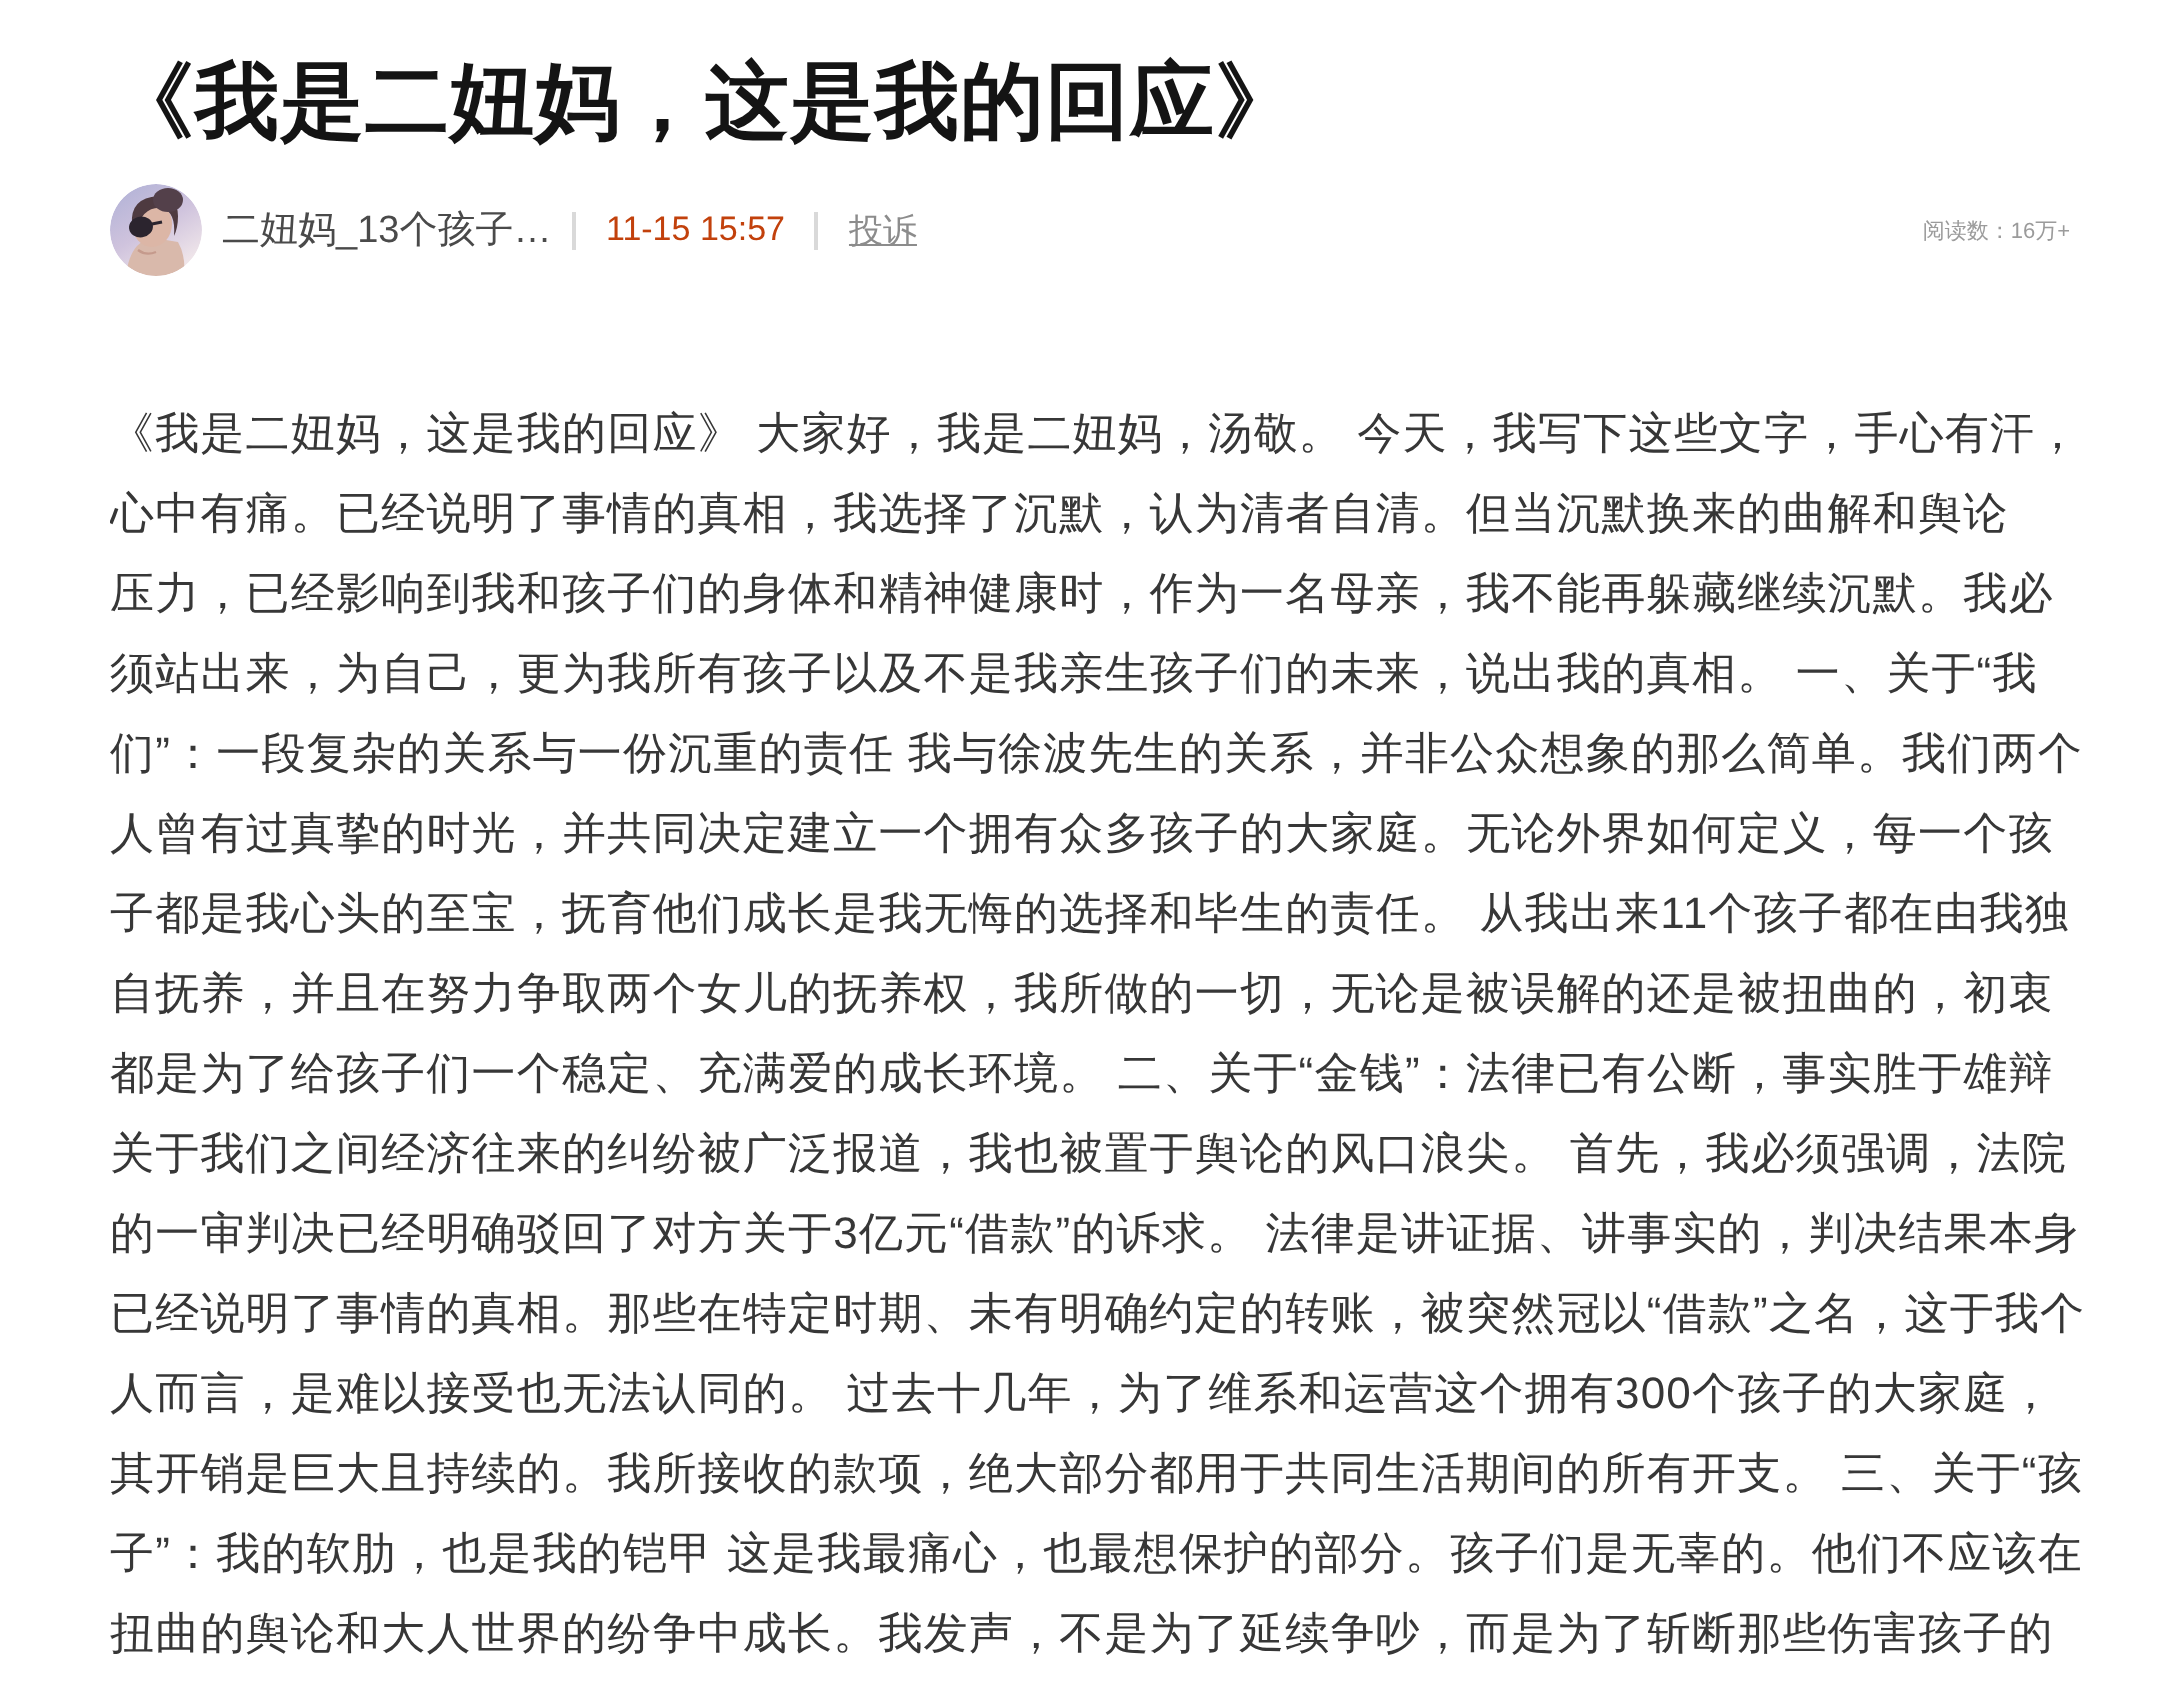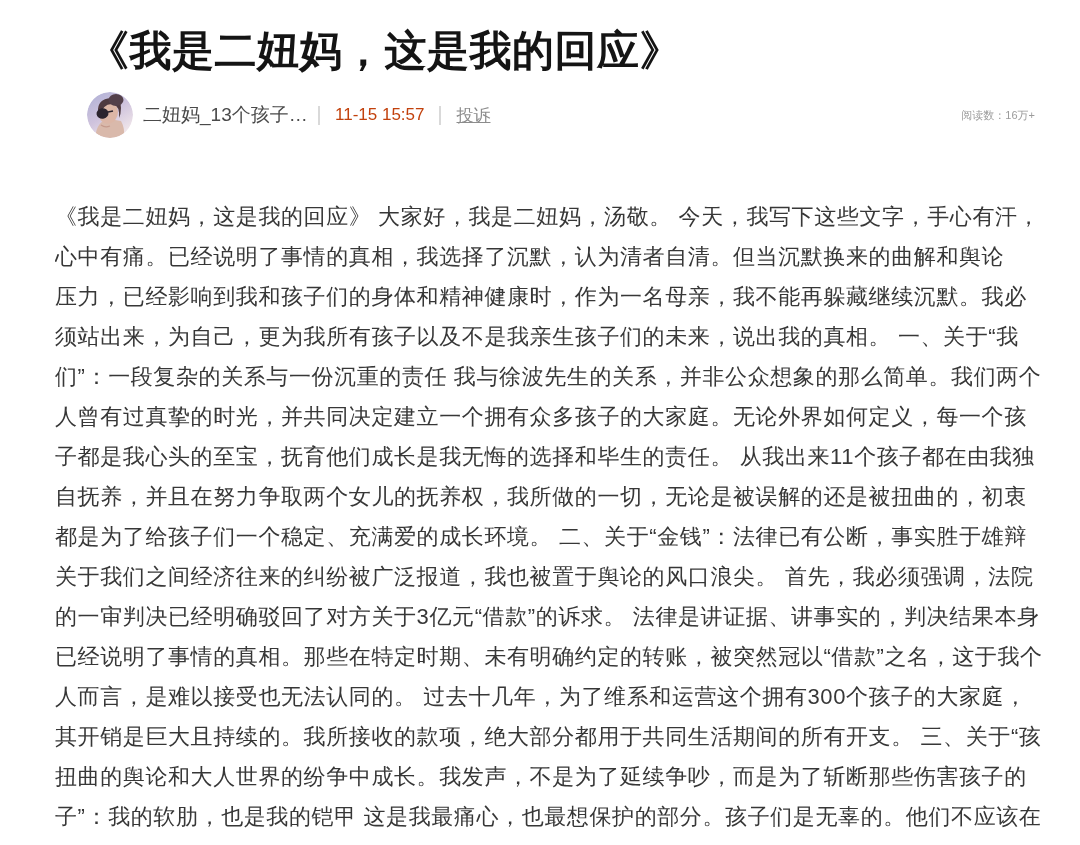--- a/index.html
+++ b/index.html
@@ -11,21 +11,21 @@
     font-family: "Liberation Sans", sans-serif;
     position: relative;
   }
   .page {
     width: 1080px;
     height: 845px;
     background: #ffffff;
     overflow: hidden;
   }
   .article-header {
-    padding: 26px 45px 0 87px;
+    padding: 26px 45px 0 55px;
   }
   .article-title {
     font-size: 42px;
     line-height: 1.2;
     font-weight: 700;
     color: #141414;
     letter-spacing: 0.5px;
   }
   .meta-row {
     display: flex;
@@ -147,17 +147,17 @@
     <div class="body-line">们”：一段复杂的关系与一份沉重的责任 我与徐波先生的关系，并非公众想象的那么简单。我们两个</div>
     <div class="body-line">人曾有过真挚的时光，并共同决定建立一个拥有众多孩子的大家庭。无论外界如何定义，每一个孩</div>
     <div class="body-line">子都是我心头的至宝，抚育他们成长是我无悔的选择和毕生的责任。 从我出来11个孩子都在由我独</div>
     <div class="body-line">自抚养，并且在努力争取两个女儿的抚养权，我所做的一切，无论是被误解的还是被扭曲的，初衷</div>
     <div class="body-line">都是为了给孩子们一个稳定、充满爱的成长环境。 二、关于“金钱”：法律已有公断，事实胜于雄辩</div>
     <div class="body-line">关于我们之间经济往来的纠纷被广泛报道，我也被置于舆论的风口浪尖。 首先，我必须强调，法院</div>
     <div class="body-line">的一审判决已经明确驳回了对方关于3亿元“借款”的诉求。 法律是讲证据、讲事实的，判决结果本身</div>
     <div class="body-line">已经说明了事情的真相。那些在特定时期、未有明确约定的转账，被突然冠以“借款”之名，这于我个</div>
     <div class="body-line">人而言，是难以接受也无法认同的。 过去十几年，为了维系和运营这个拥有300个孩子的大家庭，</div>
     <div class="body-line">其开销是巨大且持续的。我所接收的款项，绝大部分都用于共同生活期间的所有开支。 三、关于“孩</div>
+    <div class="body-line">子”：我的软肋，也是我的铠甲 这是我最痛心，也最想保护的部分。孩子们是无辜的。他们不应该在</div>
     <div class="body-line">扭曲的舆论和大人世界的纷争中成长。我发声，不是为了延续争吵，而是为了斩断那些伤害孩子的</div>
-    <div class="body-line">子”：我的软肋，也是我的铠甲 这是我最痛心，也最想保护的部分。孩子们是无辜的。他们不应该在</div>
   </div>
 
 </div>
 
 </body></html>

